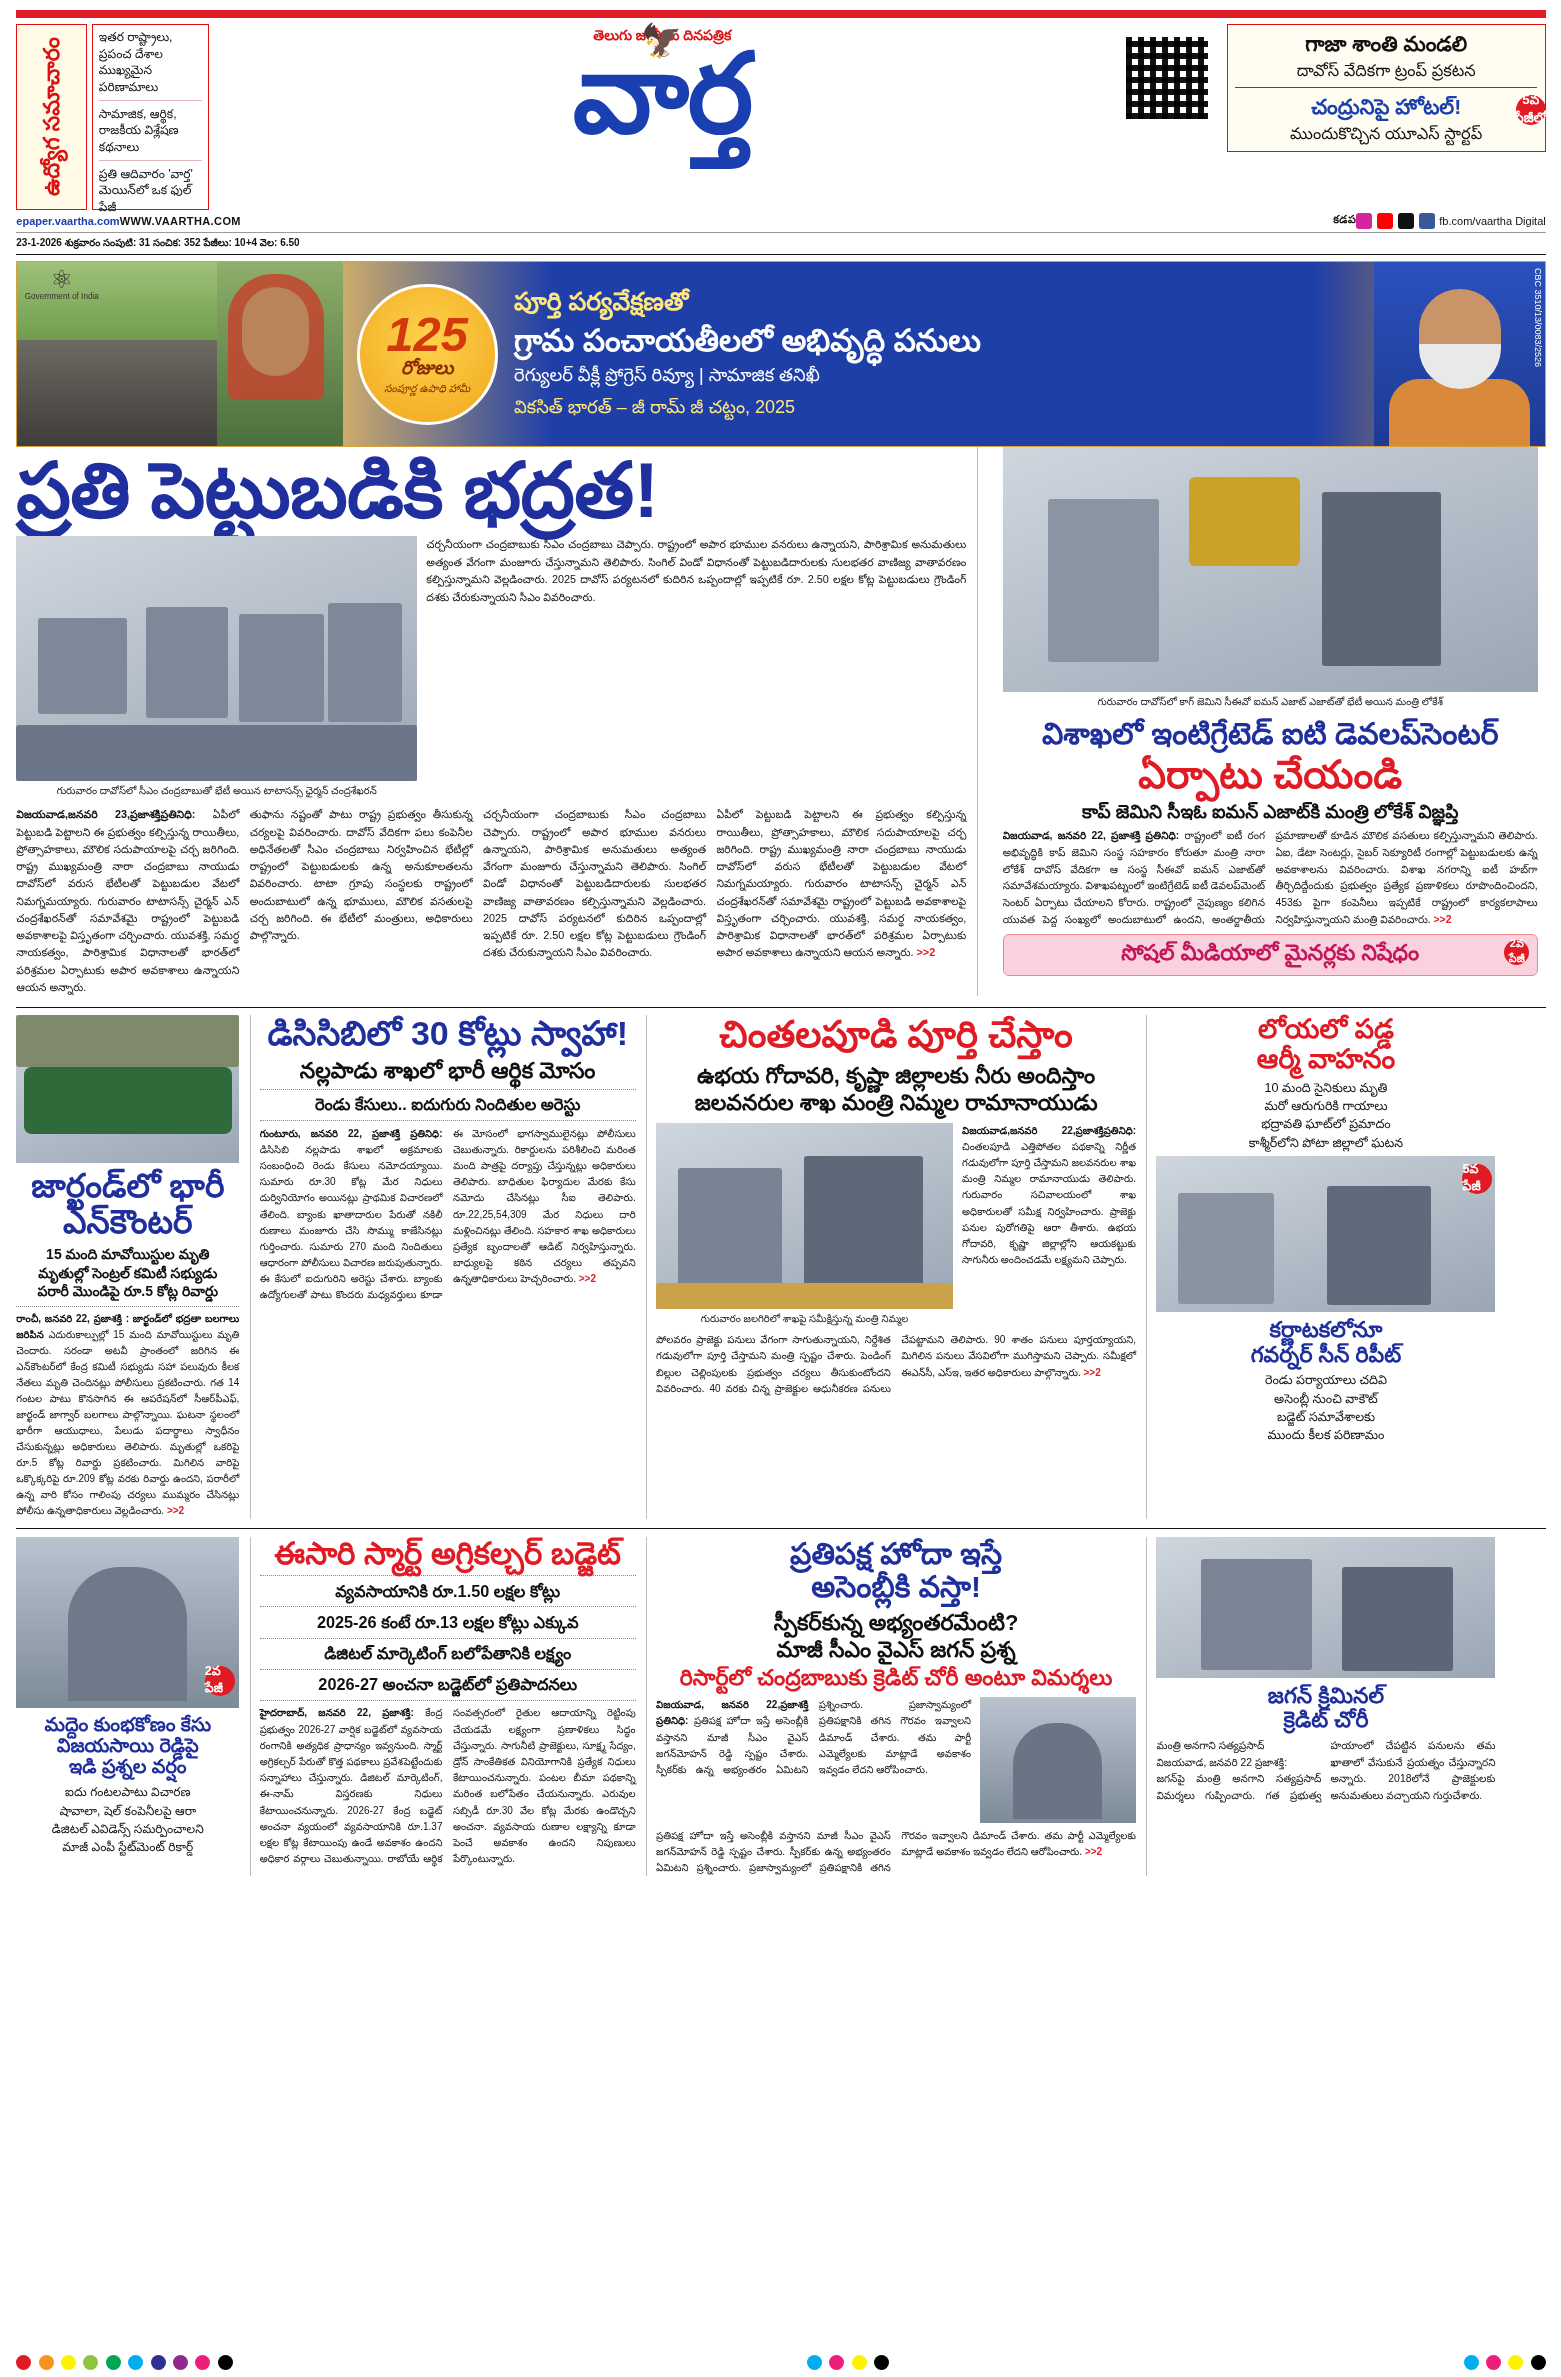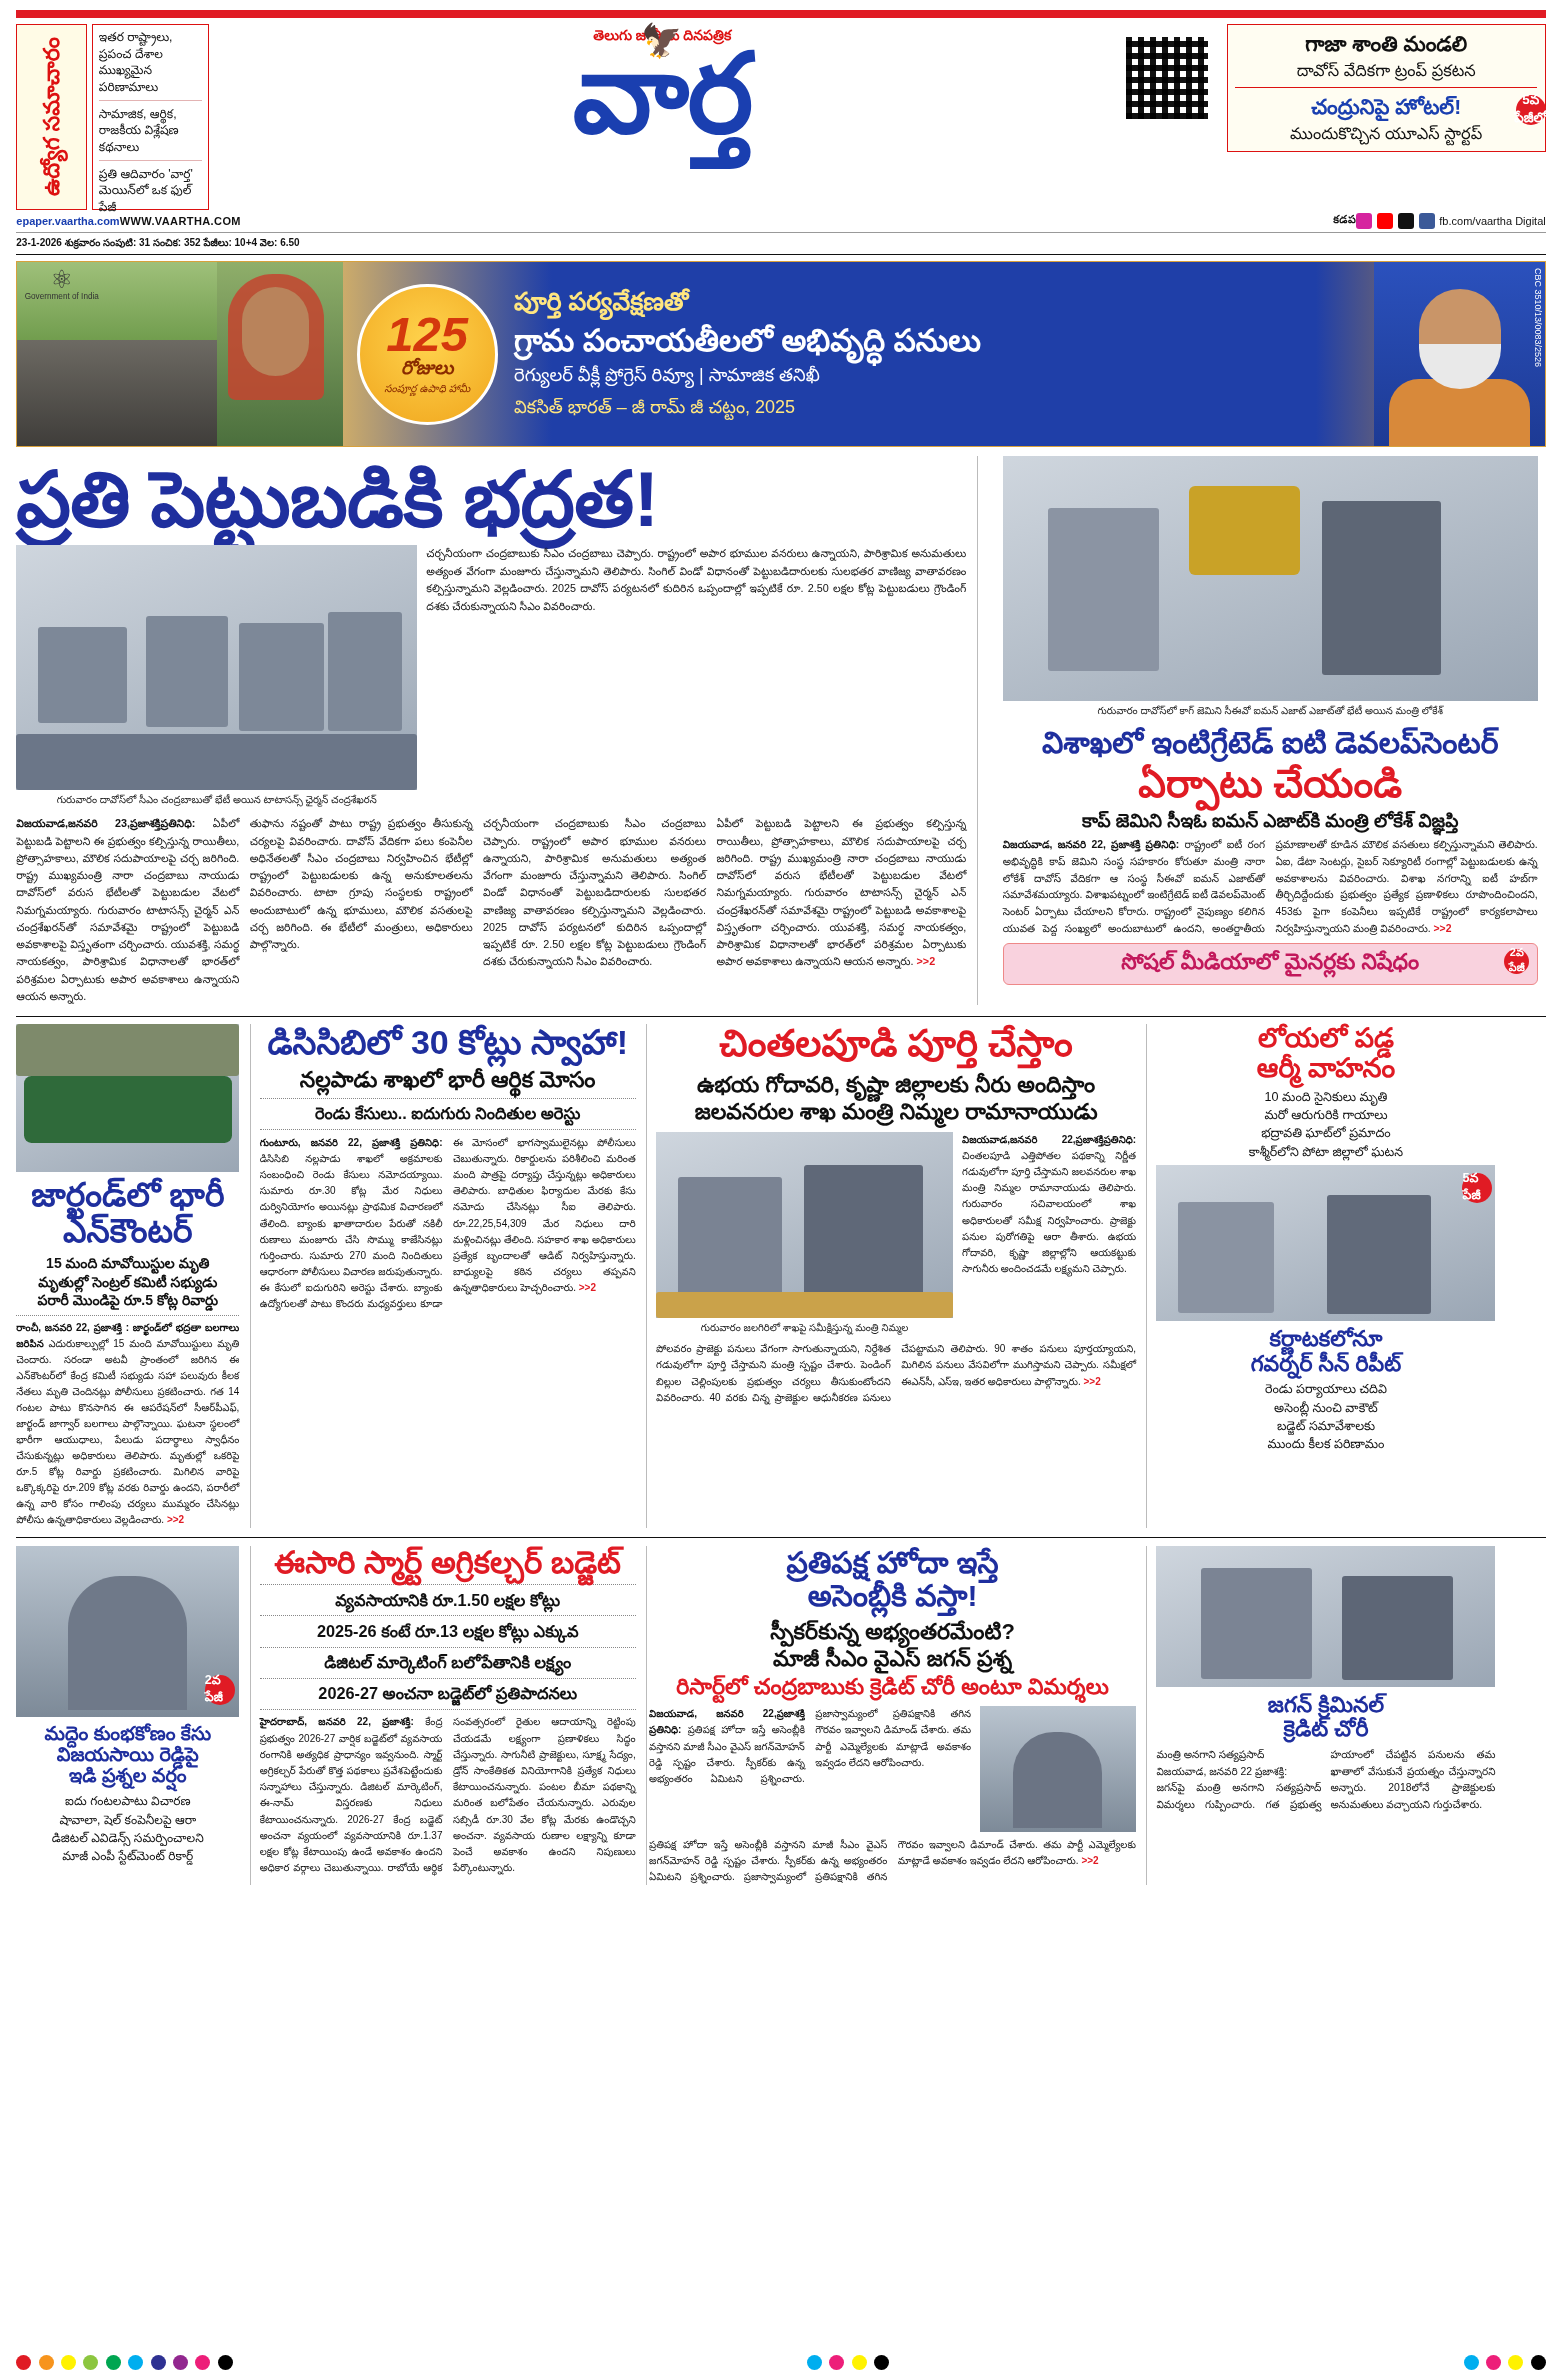--- a/index.html
+++ b/index.html
@@ -90,21 +90,21 @@
   .ad-text .a2 { font-size:31px;font-weight:bold;color:#fff; line-height:1.2;}
   .ad-text .a3 { font-size:18px;color:#fff;margin-top:6px;}
   .ad-text .a4 { font-size:18px;color:#ffe680;margin-top:7.4px;}
   .ad-modi { width:171px; position:relative; background:linear-gradient(180deg,#2b51bd,#1d3a94);}
   .ad-modi .head { position:absolute; left:45px; top:27px; width:82px;height:96px;border-radius:41px;background:#c99568;}
   .ad-modi .beard { position:absolute; left:45px; top:82px; width:82px;height:45px;border-radius:0 0 41px 41px;background:#e9e9e9;}
   .ad-modi .body { position:absolute; left:15px; bottom:0; width:141px;height:67px;border-radius:30px 30px 0 0;background:#d8893a;}
   .cbc { position:absolute; right:1.5px; top:6px; writing-mode: vertical-rl; font-size:9px; color:#fff;}
 
   
-  .content { margin-top:9px; }
+  .content { }
   .col-rule { border-left:0.7px solid #bbb; }
 
   .lead-row { display:flex; gap:10.4px; }
   .lead-left { width: 950px; }
   .lead-right { width: 561px; }
 
   .headline-main {
     font-size: 77px; font-weight:bold; color:#1f2f9e; line-height:1.0; letter-spacing:-0.7px;
     margin: 4.5px 0 7.4px 0;
   }
@@ -424,21 +424,21 @@
         <div class="dotted"></div>
         <div class="hl-sm ctr">2026-27 అంచనా బడ్జెట్‌లో ప్రతిపాదనలు</div>
         <div class="dotted"></div>
         <div style="font-size:10px;line-height:1.62;text-align:justify;columns:2;column-gap:10.4px;">
           <b>హైదరాబాద్, జనవరి 22, ప్రజాశక్తి:</b>
           <span>కేంద్ర ప్రభుత్వం 2026-27 వార్షిక బడ్జెట్‌లో వ్యవసాయ రంగానికి అత్యధిక ప్రాధాన్యం ఇవ్వనుంది. స్మార్ట్ అగ్రికల్చర్ పేరుతో కొత్త పథకాలు ప్రవేశపెట్టేందుకు సన్నాహాలు చేస్తున్నారు. డిజిటల్ మార్కెటింగ్, ఈ-నామ్ విస్తరణకు నిధులు కేటాయించనున్నారు. 2026-27 కేంద్ర బడ్జెట్ అంచనా వ్యయంలో వ్యవసాయానికి రూ.1.37 లక్షల కోట్ల కేటాయింపు ఉండే అవకాశం ఉందని అధికార వర్గాలు చెబుతున్నాయి.</span>
           <span>రాబోయే ఆర్థిక సంవత్సరంలో రైతుల ఆదాయాన్ని రెట్టింపు చేయడమే లక్ష్యంగా ప్రణాళికలు సిద్ధం చేస్తున్నారు. సాగునీటి ప్రాజెక్టులు, సూక్ష్మ సేద్యం, డ్రోన్ సాంకేతికత వినియోగానికి ప్రత్యేక నిధులు కేటాయించనున్నారు. పంటల బీమా పథకాన్ని మరింత బలోపేతం చేయనున్నారు. ఎరువుల సబ్సిడీ రూ.30 వేల కోట్ల మేరకు ఉండొచ్చని అంచనా. వ్యవసాయ రుణాల లక్ష్యాన్ని కూడా పెంచే అవకాశం ఉందని నిపుణులు పేర్కొంటున్నారు.</span>
         </div>
       </div>
 
-      <div class="c-jagan col-rule" style="padding-left:2px;">
+      <div class="c-jagan col-rule" style="padding-left:9px;">
         <div style="display:flex;gap:10.4px;">
           <div style="flex:1">
             <div class="hl-blue ctr" style="font-size:30px;">ప్రతిపక్ష హోదా ఇస్తే</div>
             <div class="hl-blue ctr" style="font-size:30px;">అసెంబ్లీకి వస్తా!</div>
             <div class="hl-mid ctr" style="margin-top:6px;">స్పీకర్‌కున్న అభ్యంతరమేంటి?</div>
             <div class="hl-mid ctr">మాజీ సీఎం వైఎస్ జగన్ ప్రశ్న</div>
             <div class="hl-mid ctr" style="color:#e01b24;">రిసార్ట్‌లో చంద్రబాబుకు క్రెడిట్ చోరీ అంటూ విమర్శలు</div>
           </div>
         </div>
         <div style="display:flex;gap:9px;margin-top:6px;">

